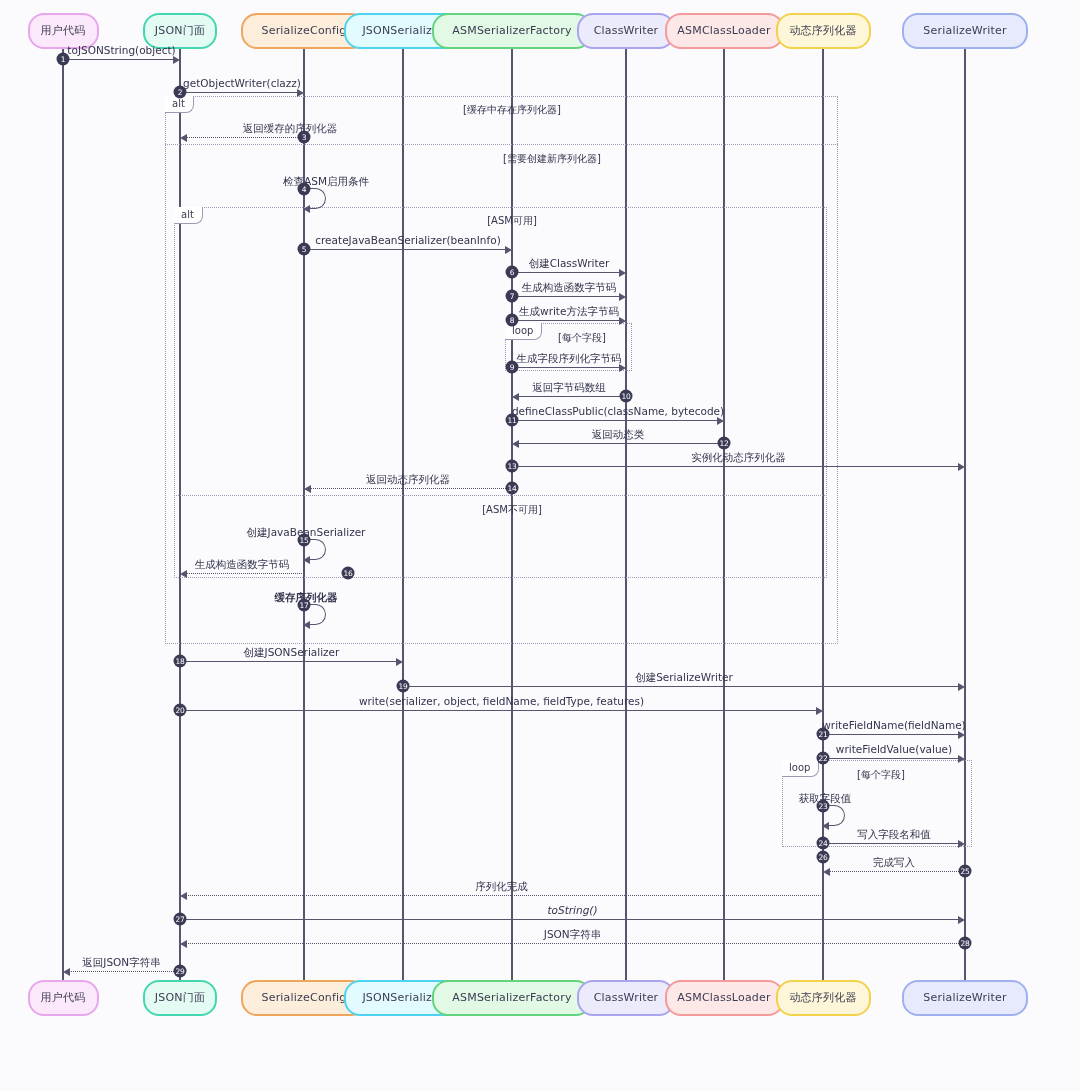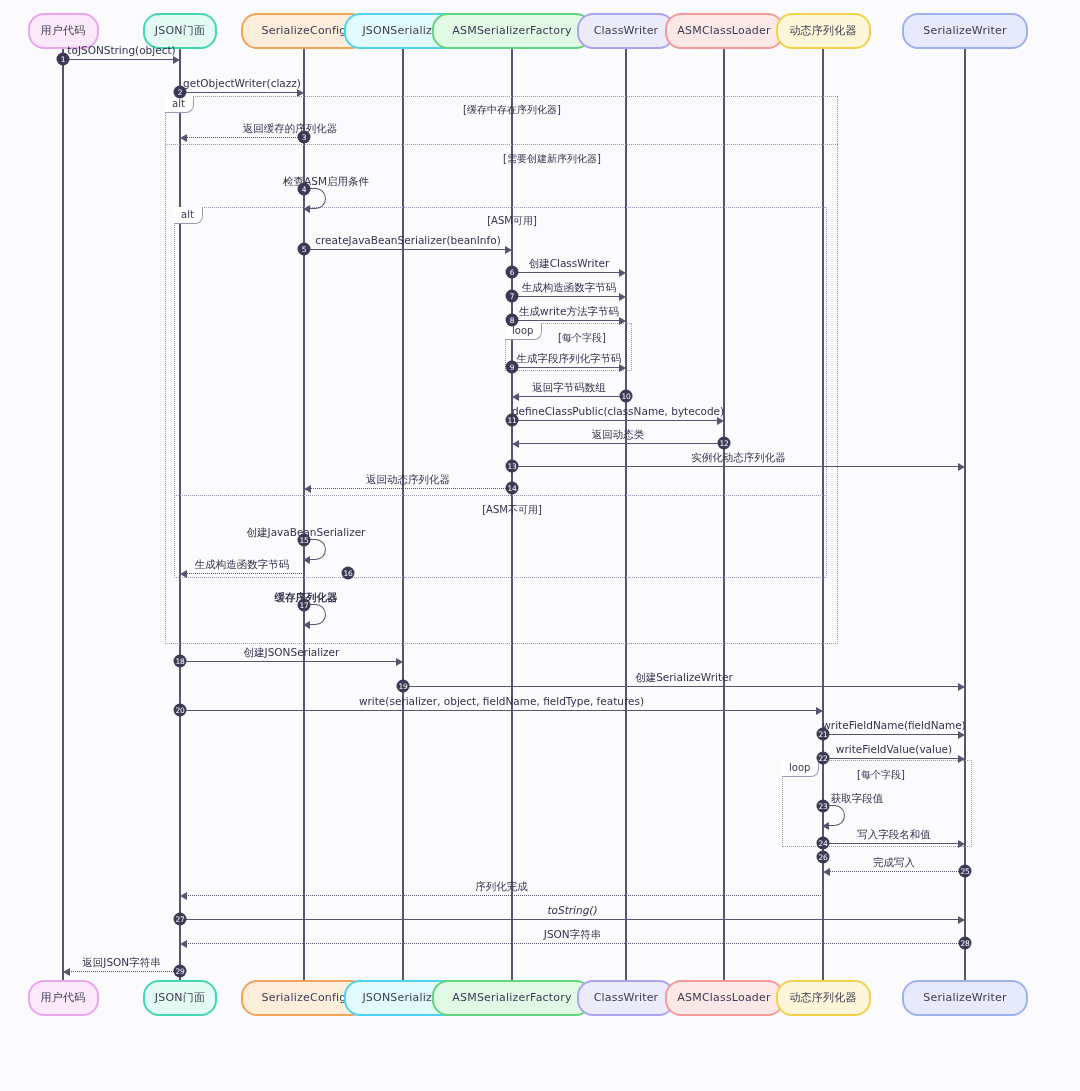--- a/index.html
+++ b/index.html
@@ -158,21 +158,21 @@
     <div class="arrow-line" style="left: 823px; top: 734px; width: 136px;"></div>
     <div class="arrow-head right" style="left: 958px; top: 730.5px;"></div>
     <div class="msg-label" style="left: 894px; top: 719px;">writeFieldName(fieldName)</div>
     <div class="badge" style="left: 823px; top: 734px;">21</div>
     <div class="arrow-line" style="left: 823px; top: 758px; width: 136px;"></div>
     <div class="arrow-head right" style="left: 958px; top: 754.5px;"></div>
     <div class="msg-label" style="left: 894px; top: 743px;">writeFieldValue(value)</div>
     <div class="badge" style="left: 823px; top: 758px;">22</div>
     <div class="selfloop" style="left: 823px; top: 805px; width: 22px; height: 21px;"></div>
     <div class="arrow-head left" style="left: 822px; top: 822px;"></div>
-    <div class="msg-label" style="left: 825px; top: 792px; margin-left: 32px;">获取字段值</div>
+    <div class="msg-label" style="left: 825px; top: 792px;">获取字段值</div>
     <div class="badge" style="left: 823px; top: 806px;">23</div>
     <div class="arrow-line" style="left: 823px; top: 843px; width: 136px;"></div>
     <div class="arrow-head right" style="left: 958px; top: 839.5px;"></div>
     <div class="msg-label" style="left: 894px; top: 828px;">写入字段名和值</div>
     <div class="badge" style="left: 823px; top: 843px;">24</div>
     <div class="arrow-line dashed" style="left: 829px; top: 871px; width: 136px;"></div>
     <div class="arrow-head left" style="left: 823px; top: 867.5px;"></div>
     <div class="msg-label" style="left: 894px; top: 856px;">完成写入</div>
     <div class="badge" style="left: 965px; top: 871px;">25</div>
     <div class="arrow-line dashed" style="left: 186px; top: 895px; width: 637px;"></div>

